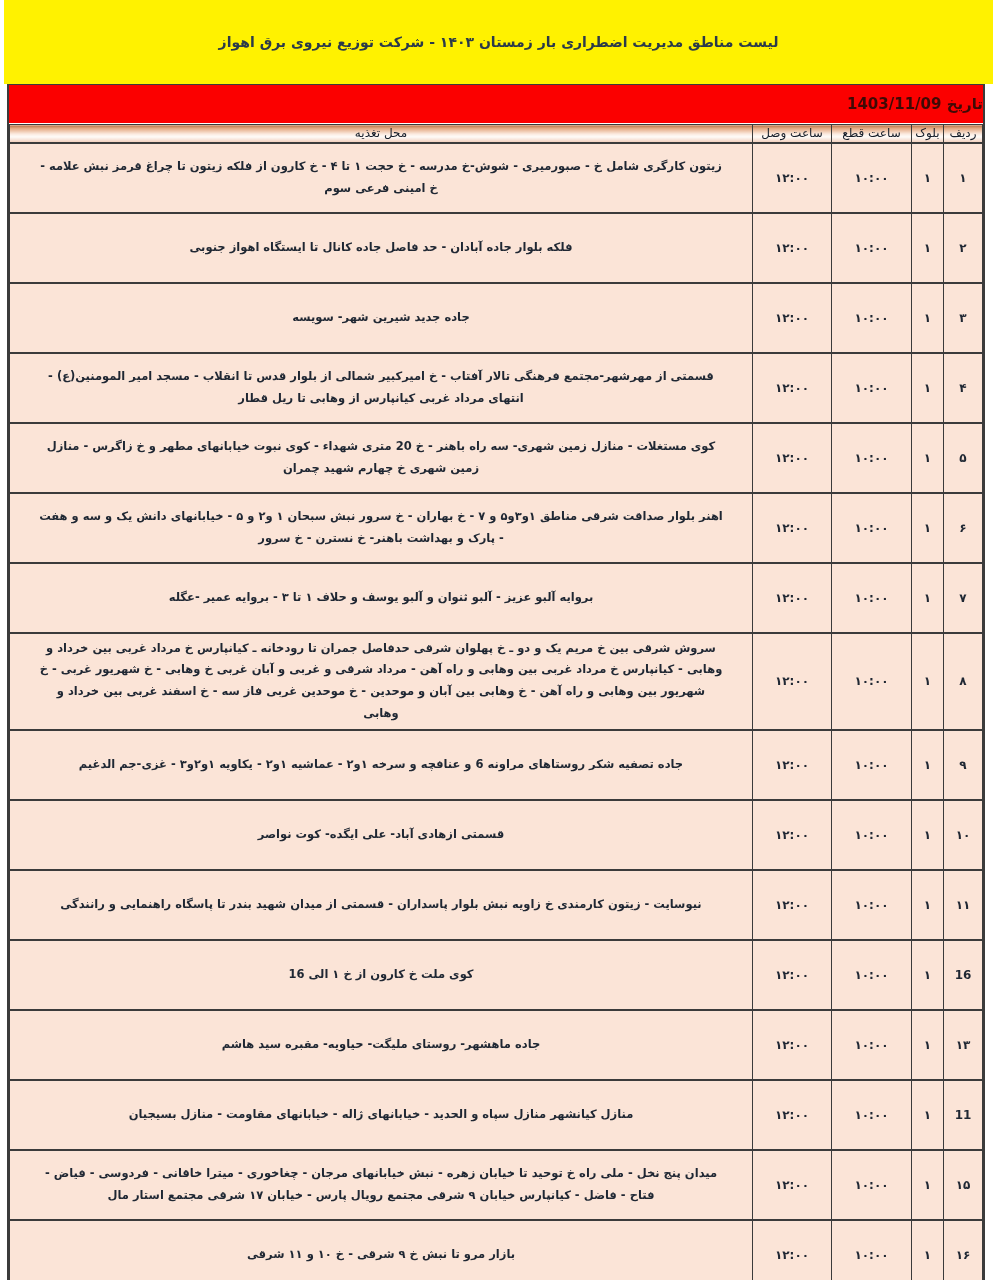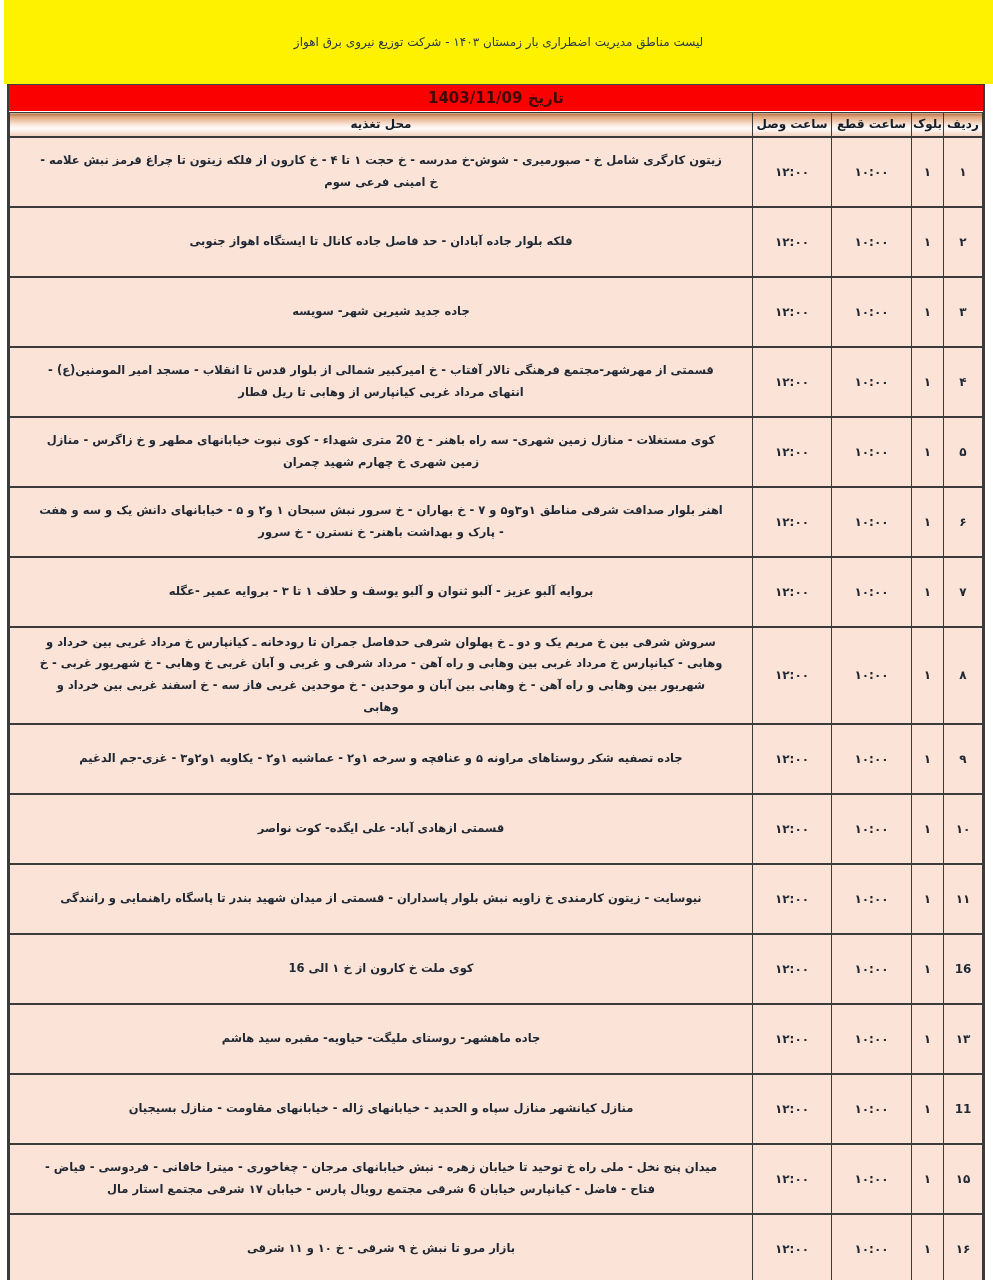--- a/index.html
+++ b/index.html
@@ -8,46 +8,46 @@
     width:993px; height:1280px; overflow:hidden;
     font-family:"DejaVu Sans", sans-serif;
     direction:rtl;
   }
   .yellow-band {
     height:84px; margin-left:4px;
     background:#FFF200;
     display:flex; align-items:center; justify-content:center;
   }
   .yellow-band .title {
-    color:#2b3a4a; font-size:12px; font-weight:normal; text-align:center;
+    color:#2b3a4a; font-size:14px; font-weight:bold; text-align:center;
   }
   .bordered {
     margin:0 8px 0 7px;
     border:2px solid #3b3b3b;
     border-top-width:1px;
   }
   .red-band {
-    height:27px; background:#fb0000;
-    display:flex; align-items:center; justify-content:center;
+    height:39px; background:#fb0000;
+    display:flex; align-items:center; justify-content:flex-start;
     border-bottom:1px solid #ffffff;
   }
   .red-band .date {
     color:#3f0a05; font-size:15px; font-weight:bold;
   }
   table { width:100%; border-collapse:collapse; table-layout:fixed; }
   col.c-no   { width:39px; }
   col.c-blk  { width:32px; }
   col.c-cut  { width:80px; }
   col.c-rec  { width:79px; }
   col.c-loc  { width:auto; }
   thead th {
-    height:24px;
+    height:18px;
     background:linear-gradient(180deg,#b4714a 0%,#e2a57c 15%,#fbeadf 50%,#fefcfa 66%,#f2cdb9 100%);
     border:1px solid #3b3b3b;
-    font-size:12px; font-weight:bold; color:#151d29;
+    font-size:12px; font-weight:normal; color:#151d29;
     text-align:center; vertical-align:middle;
   }
   tbody td {
     background:#fbe4d7;
     border:1px solid #3b3b3b;
     border-top-width:2px;
     height:70px;
     font-size:12px; font-weight:bold; color:#1f2733;
     text-align:center; vertical-align:middle;
     padding:4px 6px;
@@ -139,21 +139,21 @@
     <td class="num">۱</td>
     <td class="time">۱۰:۰۰</td>
     <td class="time">۱۲:۰۰</td>
     <td class="loc">سروش شرقی بین خ مریم یک و دو  ـ خ پهلوان شرقی حدفاصل جمران تا رودخانه ـ کیانپارس خ مرداد غربی بین خرداد و وهابی -  کیانپارس خ مرداد غربی بین وهابی و راه آهن - مرداد شرقی و غربی و آبان غربی خ وهابی - خ شهریور غربی - خ شهریور بین وهابی و راه آهن - خ وهابی بین آبان و موحدین - خ موحدین غربی فاز سه - خ اسفند غربی بین خرداد و وهابی</td>
   </tr>
         <tr>
     <td class="num">۹</td>
     <td class="num">۱</td>
     <td class="time">۱۰:۰۰</td>
     <td class="time">۱۲:۰۰</td>
-    <td class="loc">جاده تصفیه شکر روستاهای مراونه ۵ و عنافچه  و سرخه ۱و۲ - عماشیه ۱و۲ - یکاویه ۱و۲و۳ - غزی-جم الدغیم</td>
+    <td class="loc">جاده تصفیه شکر روستاهای مراونه 6 و عنافچه  و سرخه ۱و۲ - عماشیه ۱و۲ - یکاویه ۱و۲و۳ - غزی-جم الدغیم</td>
   </tr>
         <tr>
     <td class="num">۱۰</td>
     <td class="num">۱</td>
     <td class="time">۱۰:۰۰</td>
     <td class="time">۱۲:۰۰</td>
     <td class="loc">قسمتی ازهادی آباد- علی ایگده- کوت نواصر</td>
   </tr>
         <tr>
     <td class="num">۱۱</td>
@@ -181,21 +181,21 @@
     <td class="num">۱</td>
     <td class="time">۱۰:۰۰</td>
     <td class="time">۱۲:۰۰</td>
     <td class="loc">منازل کیانشهر منازل سپاه و الحدید - خیابانهای ژاله - خیابانهای مقاومت - منازل بسیجیان</td>
   </tr>
         <tr>
     <td class="num">۱۵</td>
     <td class="num">۱</td>
     <td class="time">۱۰:۰۰</td>
     <td class="time">۱۲:۰۰</td>
-    <td class="loc">میدان پنج نخل - ملی راه خ توحید تا خیابان زهره - نبش خیابانهای  مرجان - چغاخوری - میترا خاقانی - فردوسی - فیاض - فتاح - فاضل - کیانپارس خیابان 6 شرقی مجتمع رویال پارس - خیابان ۱۷ شرقی مجتمع استار مال</td>
+    <td class="loc">میدان پنج نخل - ملی راه خ توحید تا خیابان زهره - نبش خیابانهای  مرجان - چغاخوری - میترا خاقانی - فردوسی - فیاض - فتاح - فاضل - کیانپارس خیابان ۹ شرقی مجتمع رویال پارس - خیابان ۱۷ شرقی مجتمع استار مال</td>
   </tr>
         <tr>
     <td class="num">۱۶</td>
     <td class="num">۱</td>
     <td class="time">۱۰:۰۰</td>
     <td class="time">۱۲:۰۰</td>
     <td class="loc">بازار مرو تا نبش خ ۹ شرقی - خ ۱۰ و ۱۱ شرقی</td>
   </tr>
       </tbody>
   </table>

